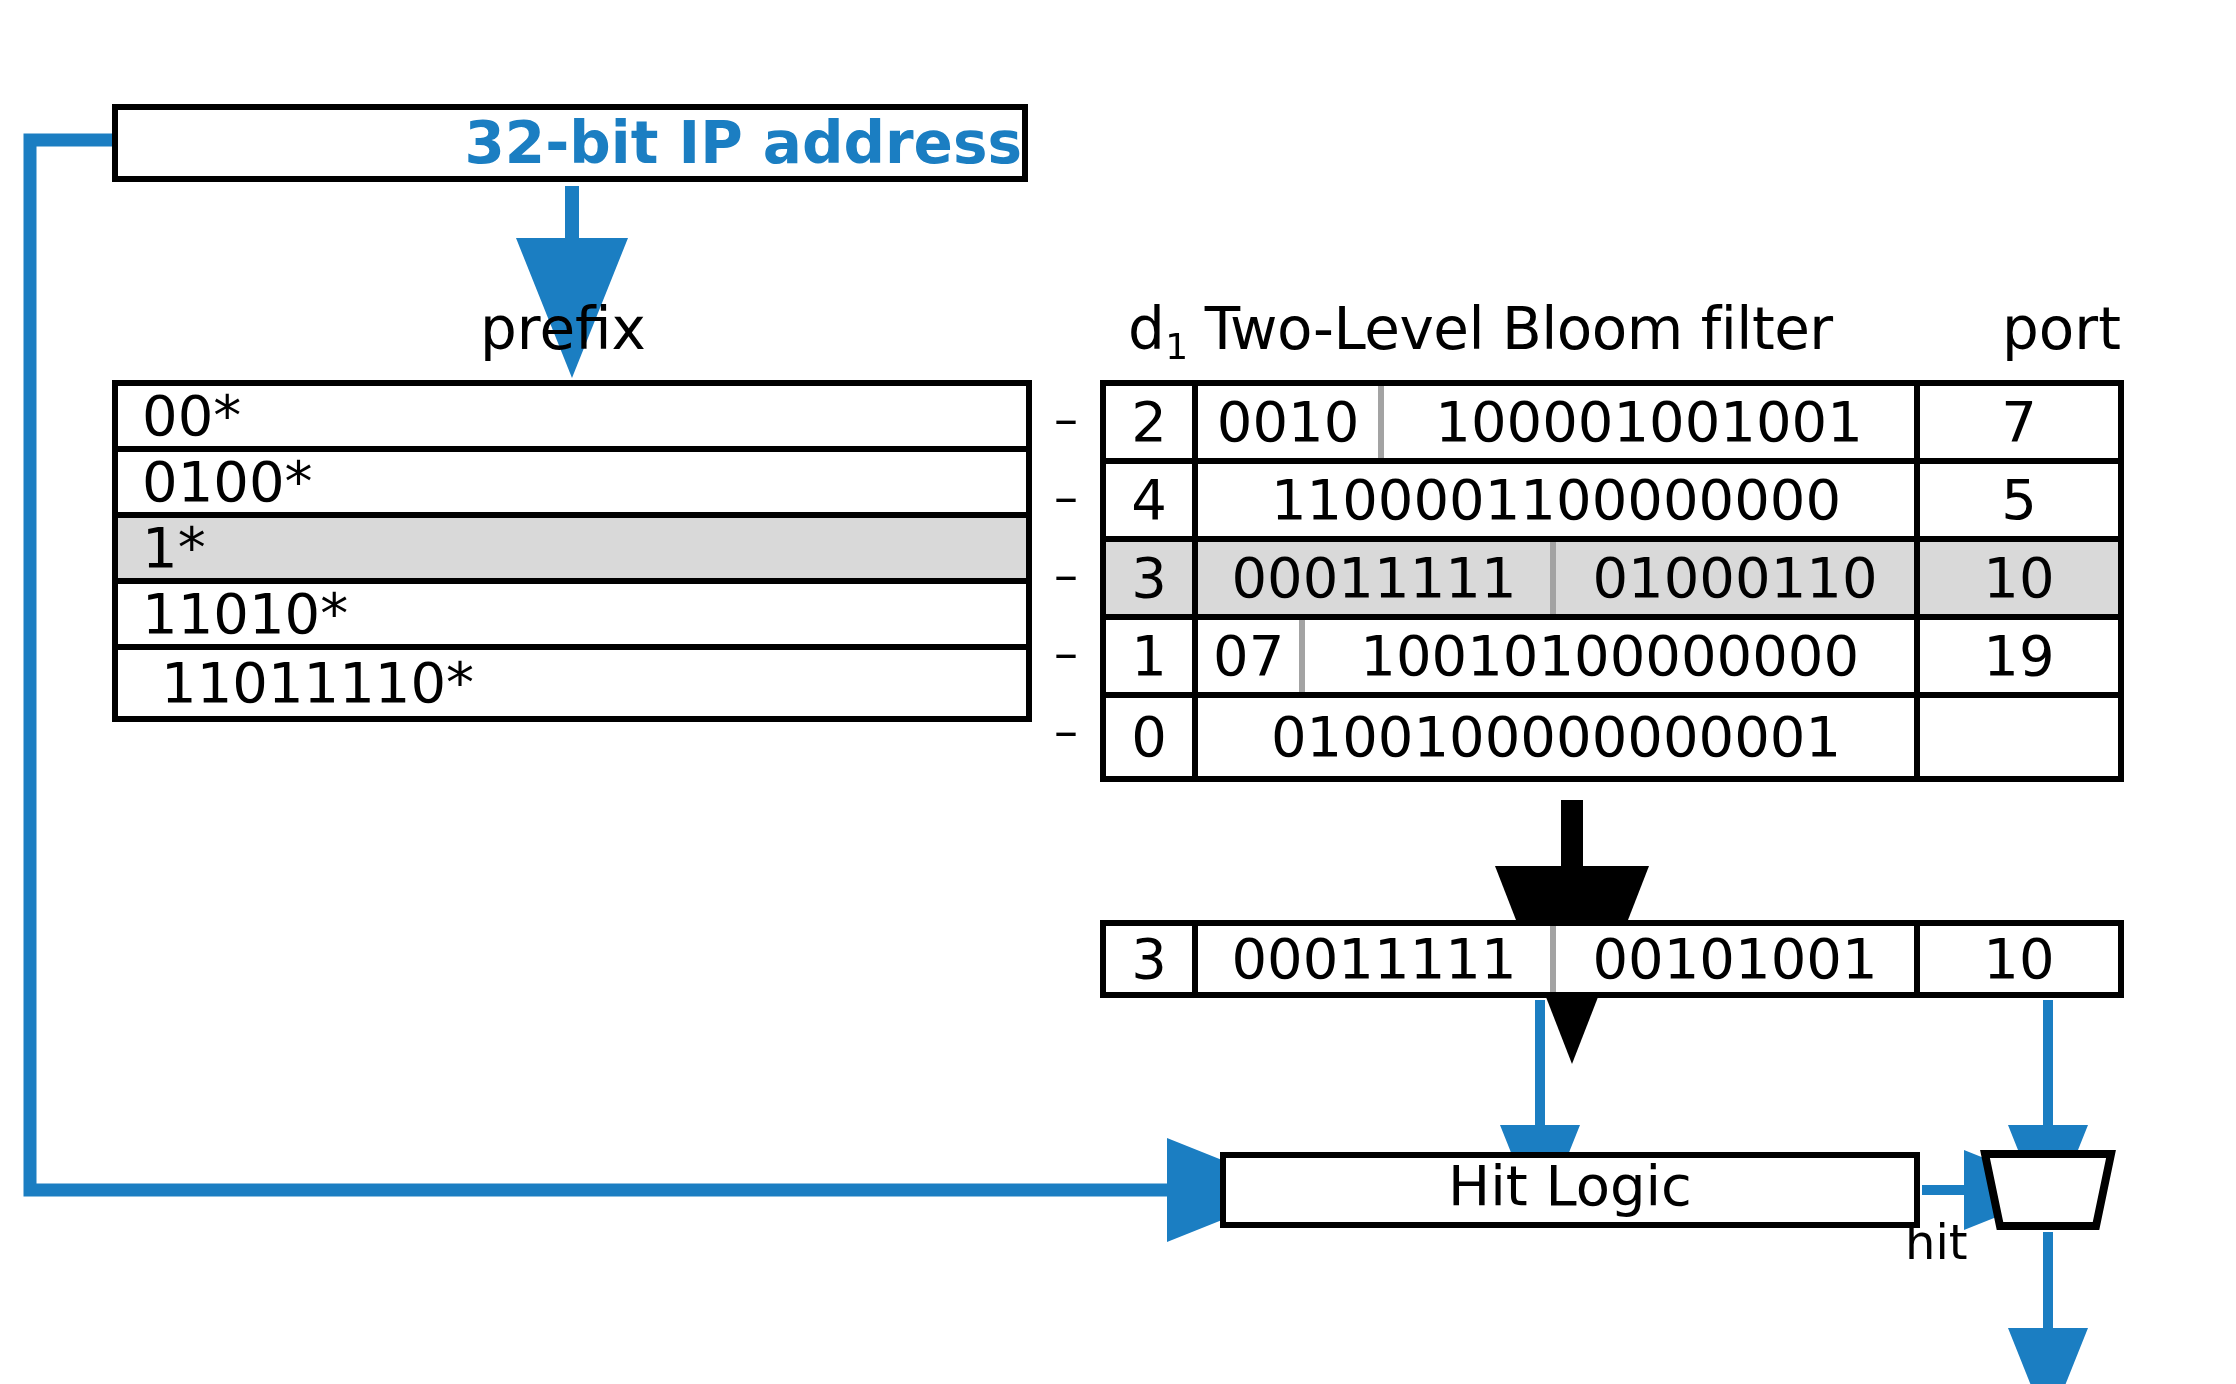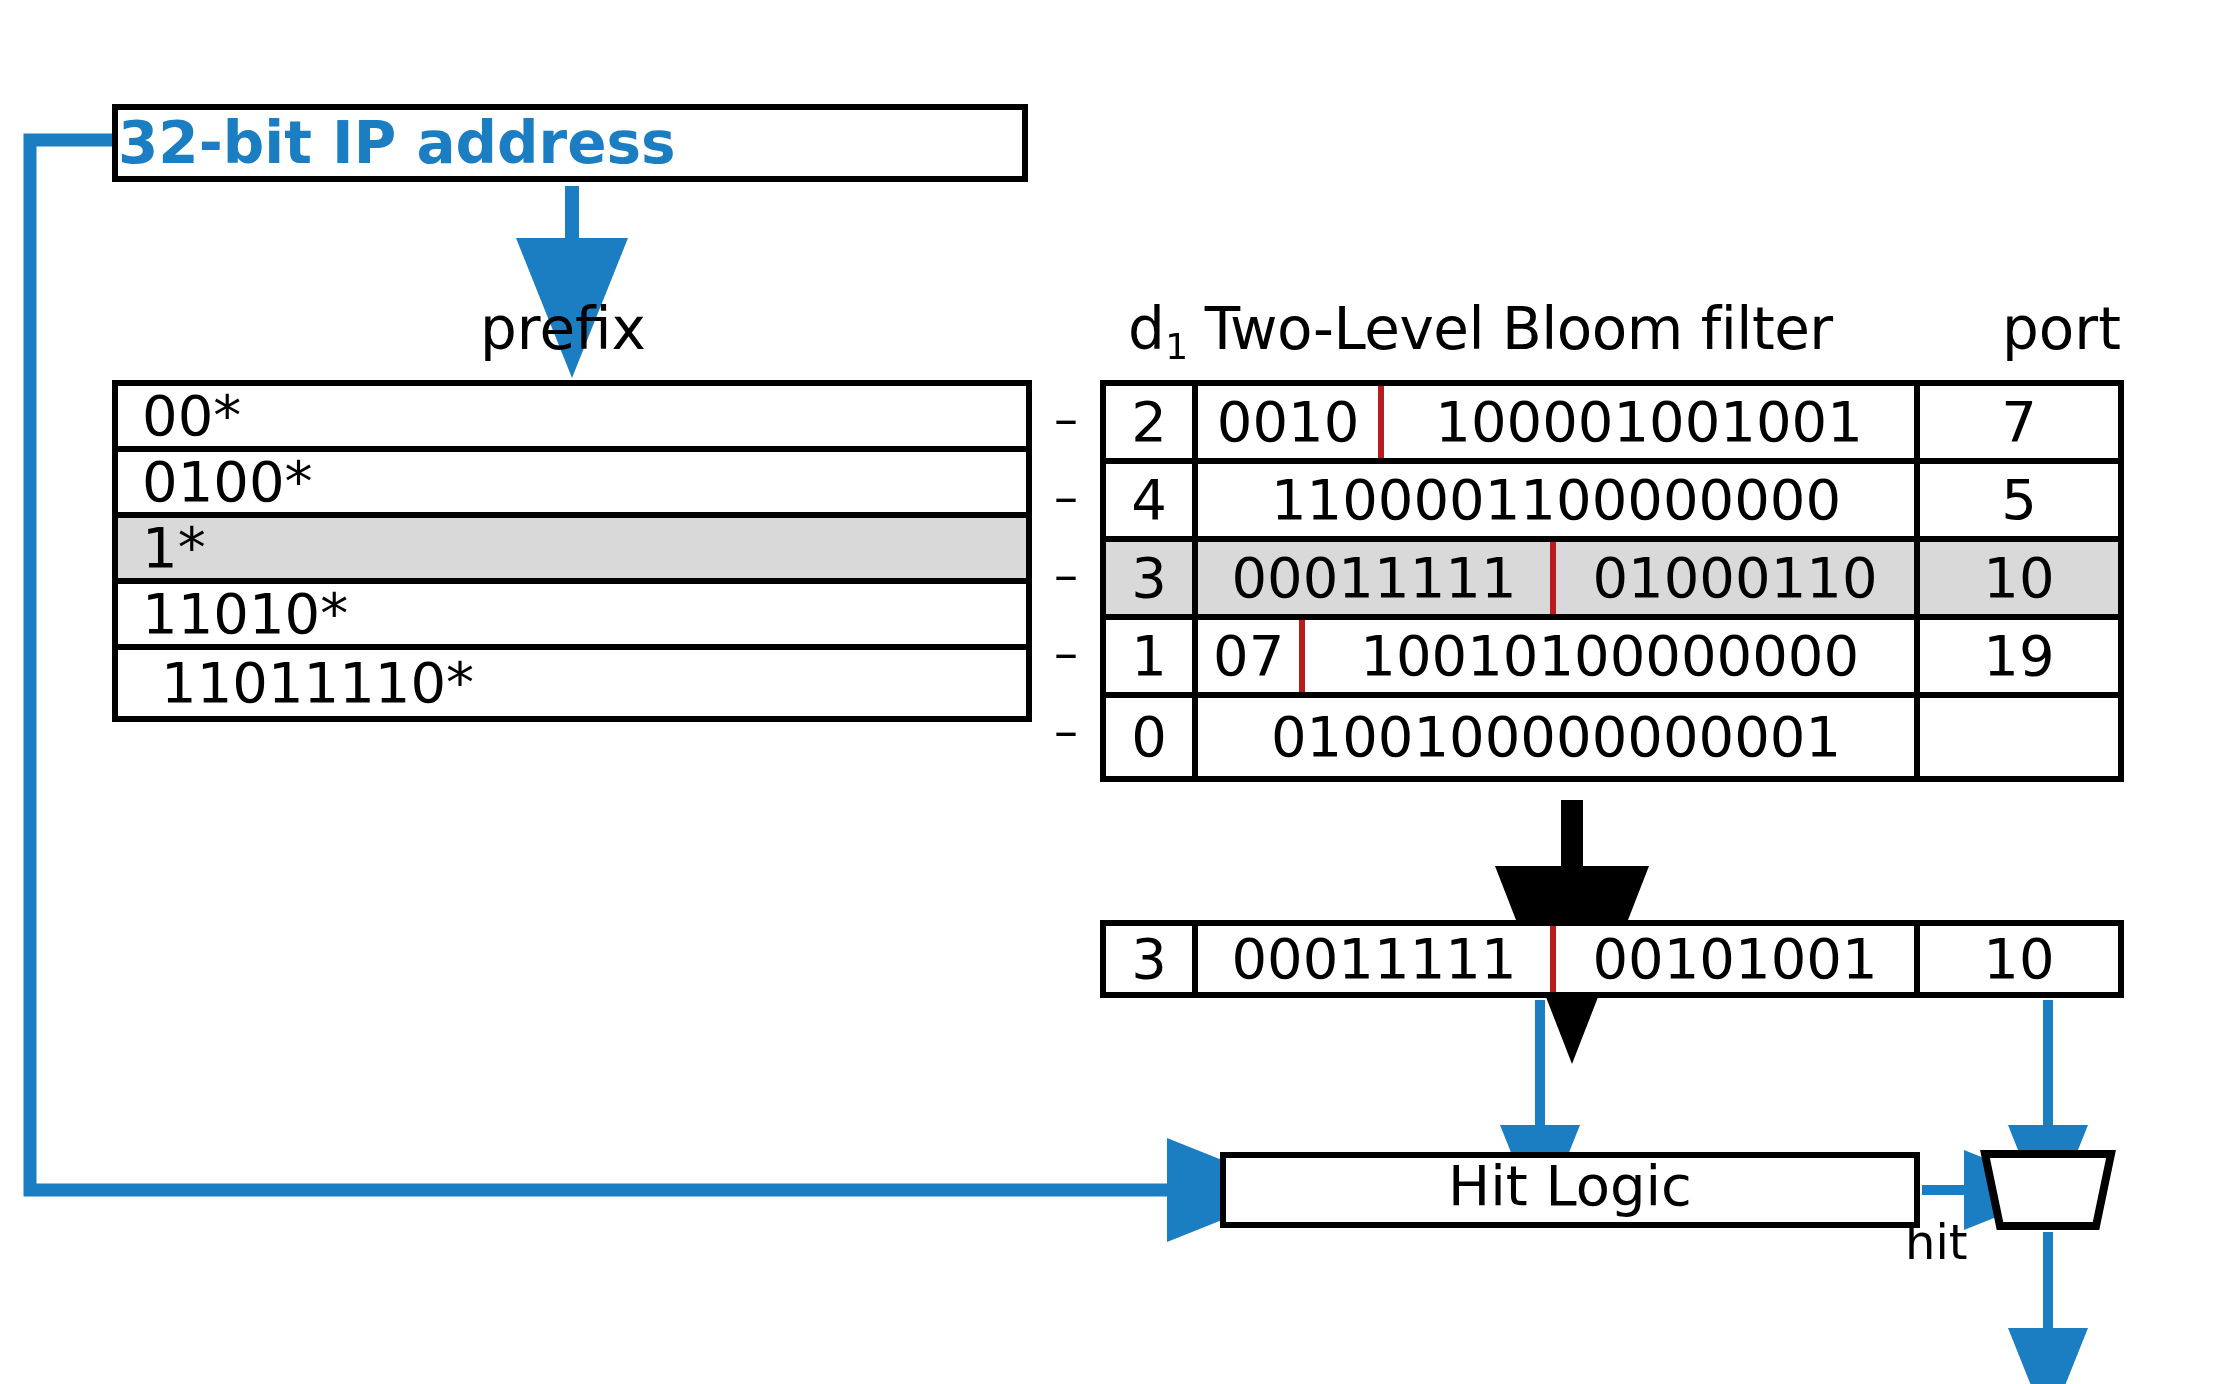--- a/index.html
+++ b/index.html
@@ -57,21 +57,21 @@
   
   .box{
     position:absolute;
     box-sizing:border-box;
     background:#fff;
     border:6px solid #000;
   }
   #ip-box{
     left:112px; top:104px;
     width:916px; height:78px;
-    display:flex;align-items:center;justify-content:flex-start;
+    display:flex;align-items:center;justify-content:flex-end;
   }
   #ip-box .txt{
     color:#1b7ec2;
     font-size:58px;
     font-weight:bold;
     letter-spacing:0px;
     line-height:1;
   }
   #hit-logic-box{
     left:1220px; top:1152px;
@@ -152,21 +152,21 @@
     flex:0 0 198px;
     display:flex;align-items:center;justify-content:center;
     font-size:56px;line-height:1;
   }
   .seg{
     display:flex;align-items:center;justify-content:center;
     font-size:56px;line-height:1;
     box-sizing:border-box;
     padding:0 2px;
   }
-  .seg.split{border-right:6px solid #b91c1c;}
+  .seg.split{border-right:6px solid #a3a3a3;}
 
   
   #result-row{
     position:absolute;
     left:1100px; top:920px;
     width:1024px;
     box-sizing:border-box;
     border:6px solid #000;
     background:#fff;
     height:78px;

